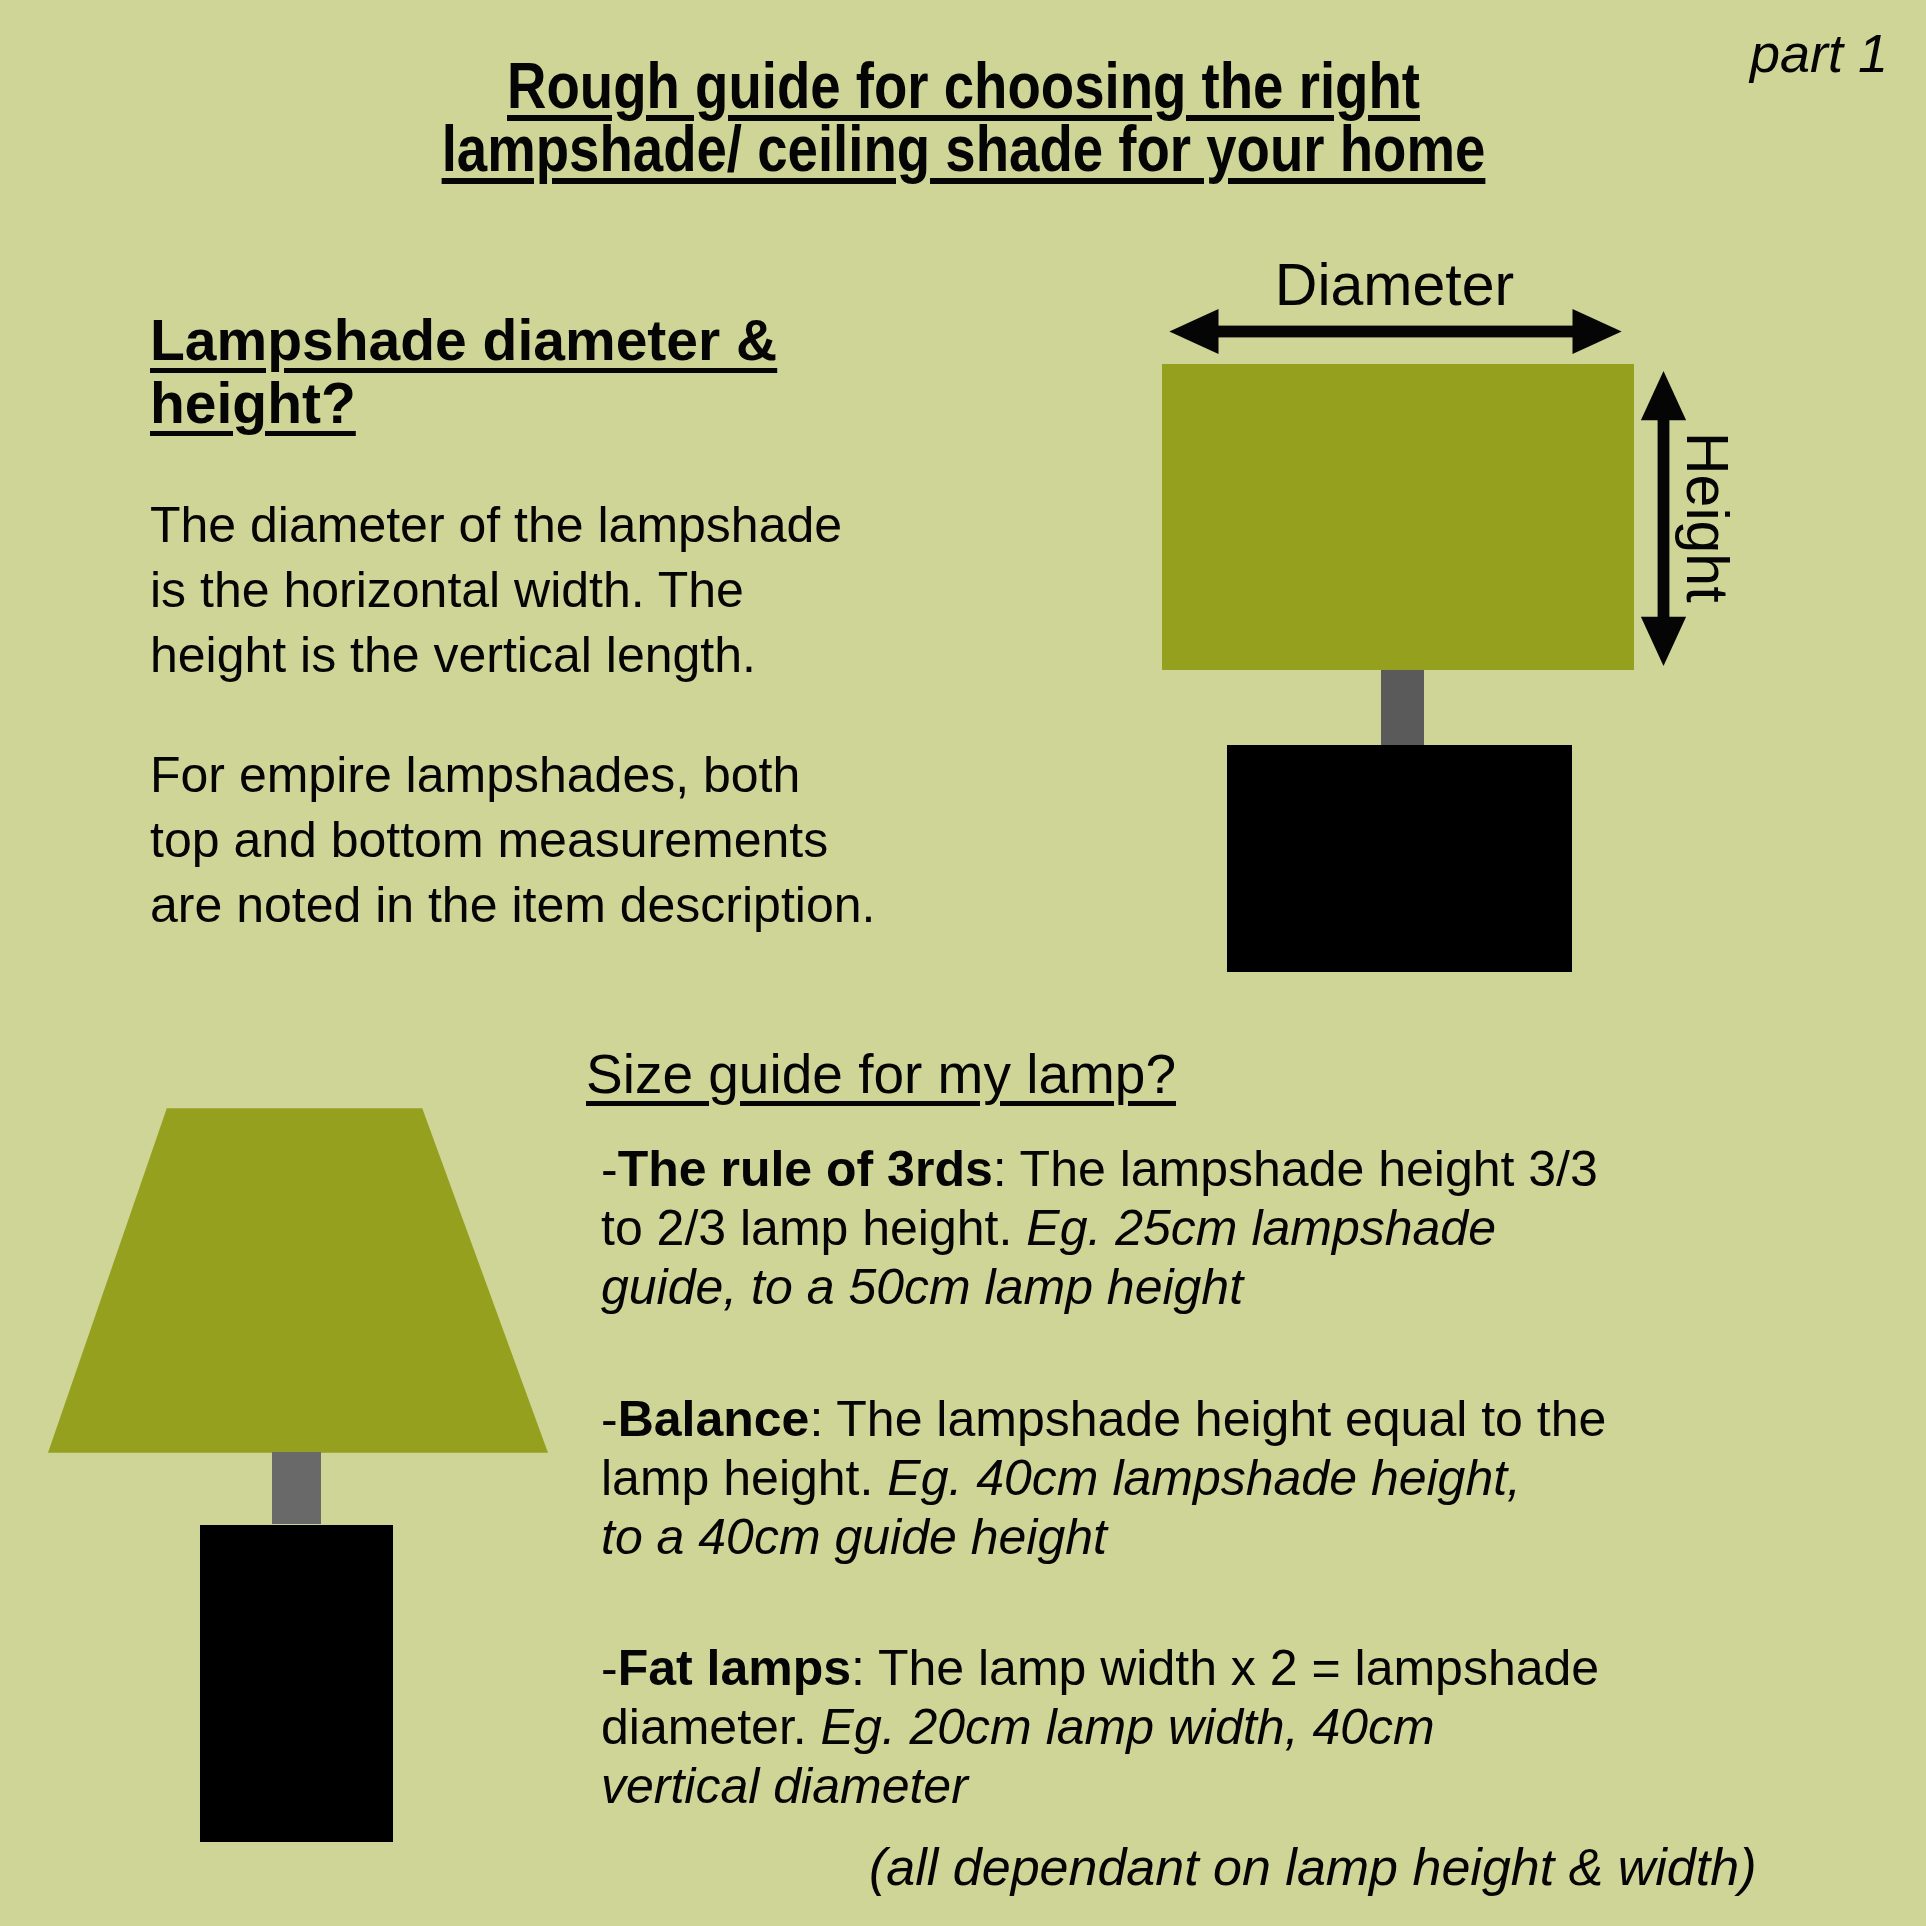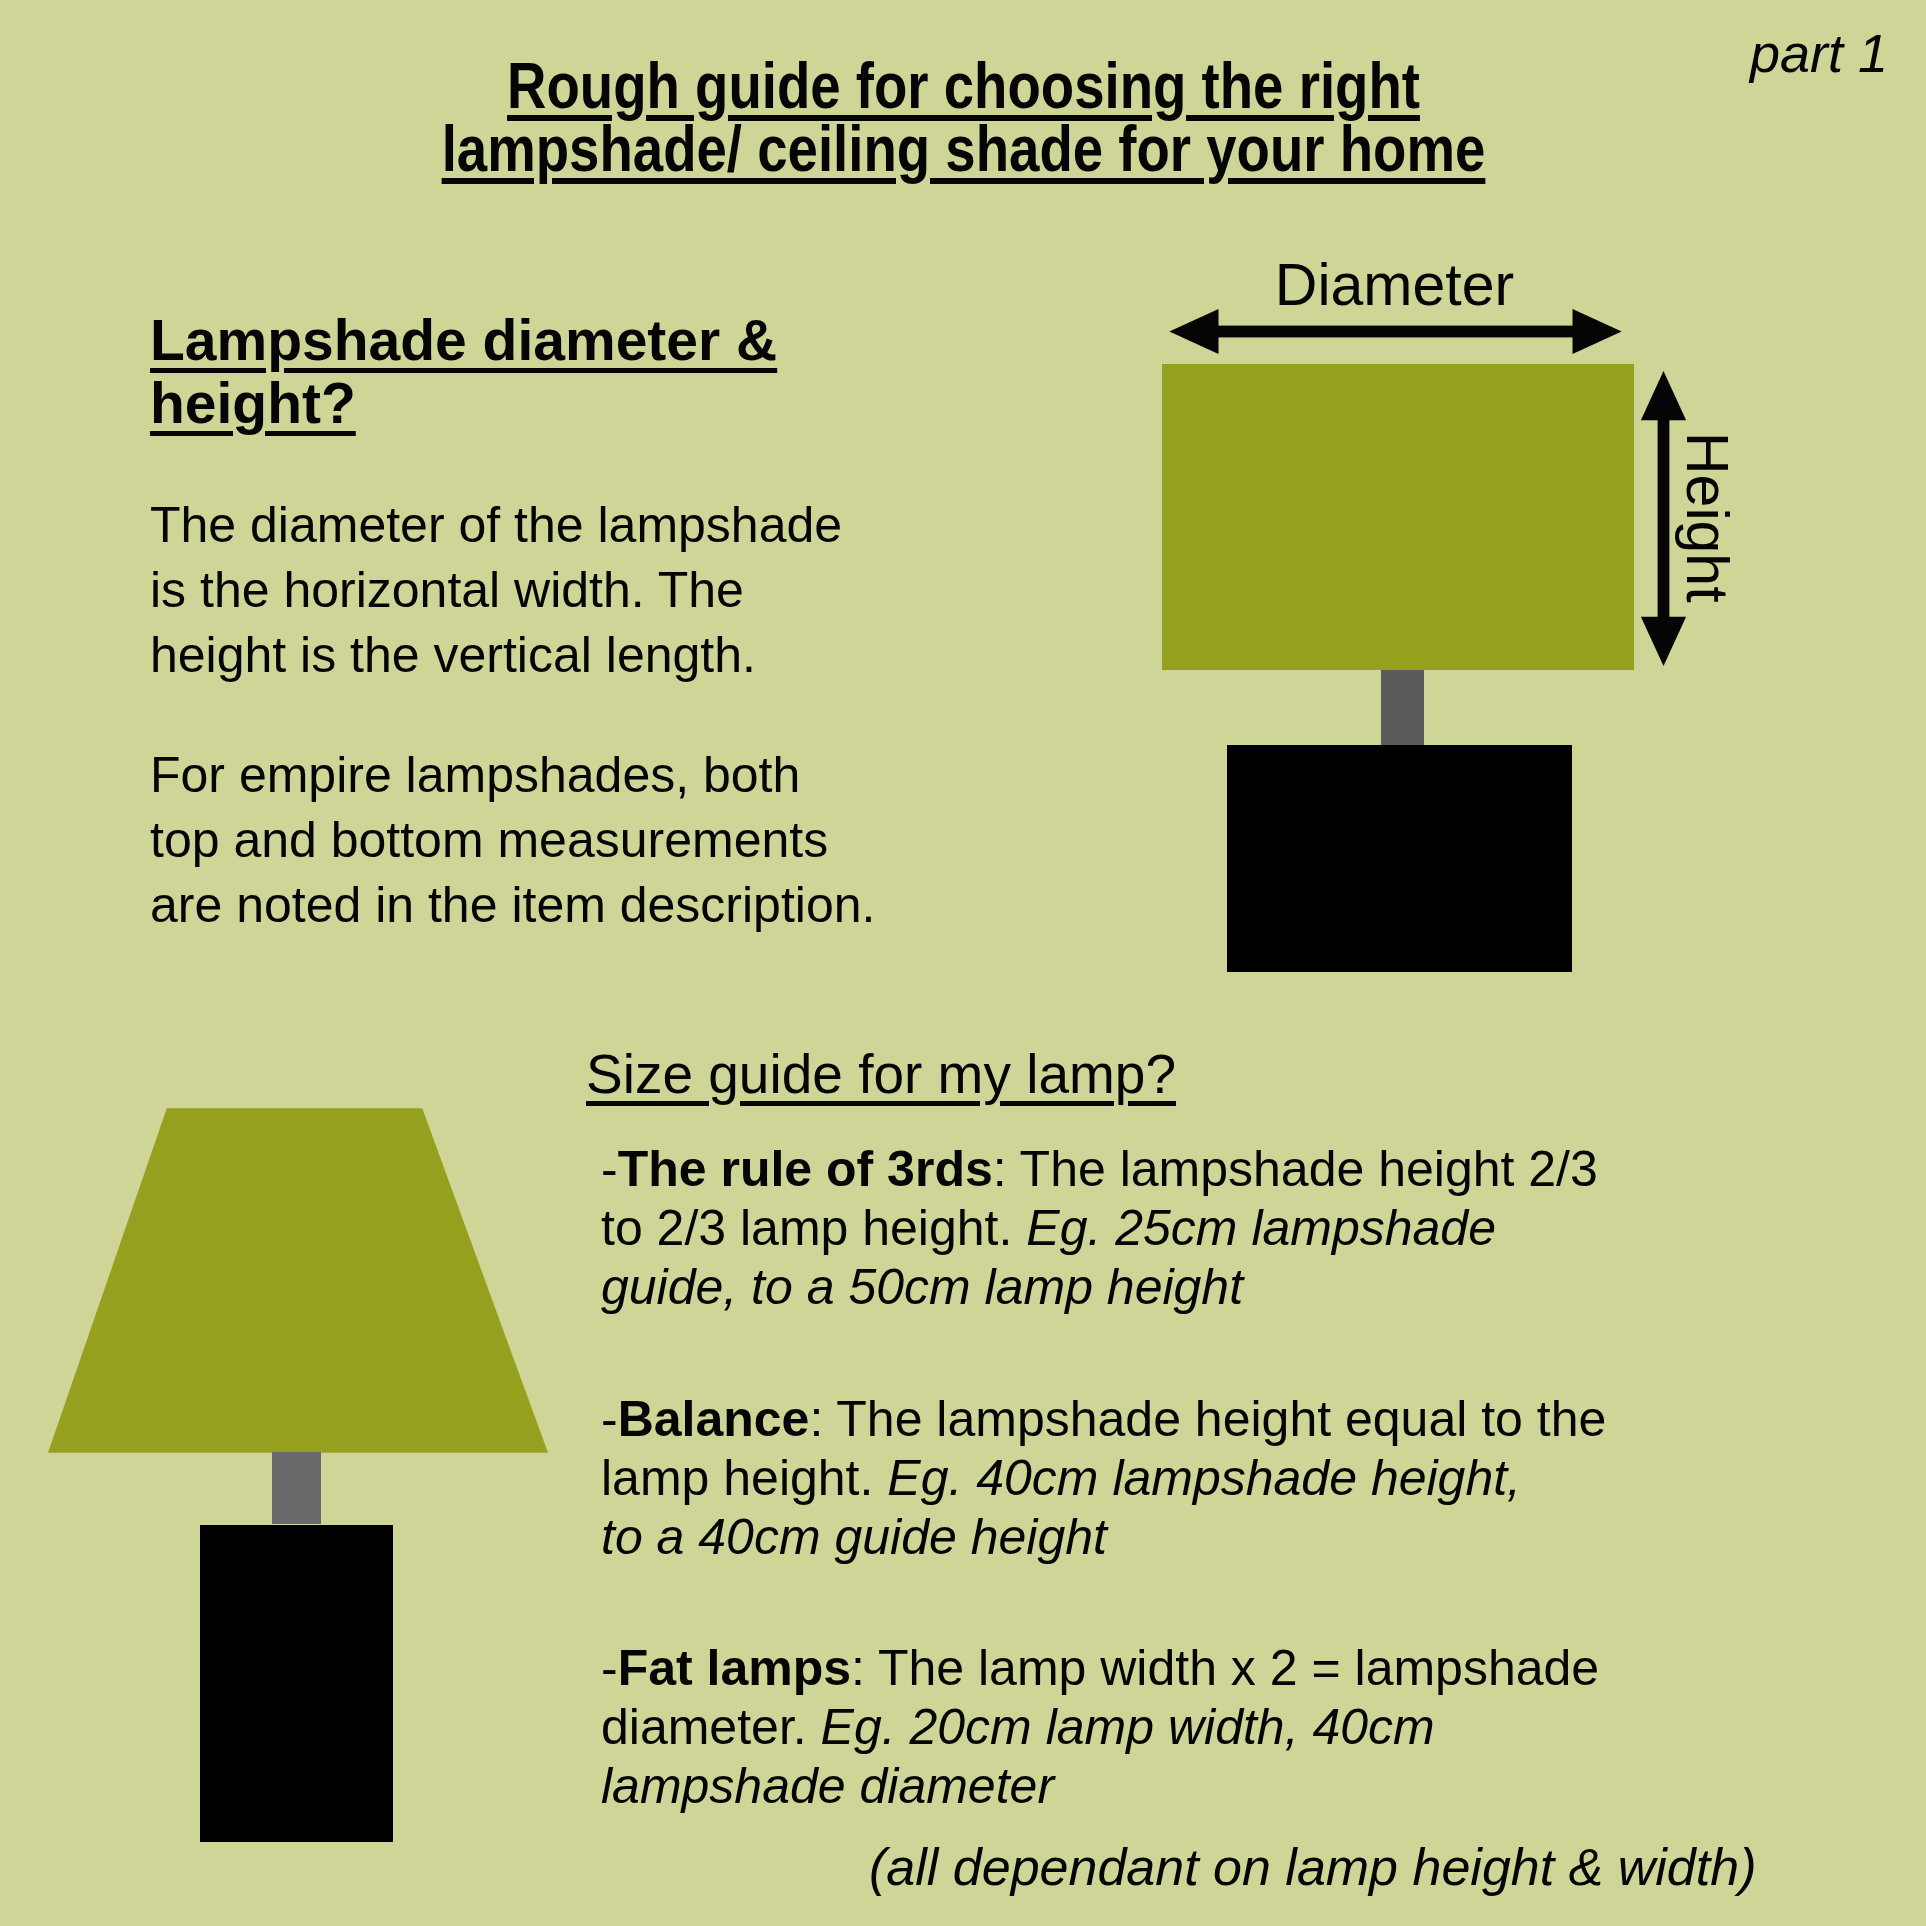--- a/index.html
+++ b/index.html
@@ -155,33 +155,33 @@
     <polygon points="120,0 378,0 505,348 0,348" fill="#95a01f"></polygon>
   </svg>
   <div class="abs stem-left"></div>
   <div class="abs base-left"></div>
 
   <div class="abs size-heading">
     <span class="u">Size guide for my lamp?</span>
   </div>
 
   <div class="abs bullet rule3">
-    <span>-</span><span class="b">The rule of 3rds</span><span>: The lampshade height 2/3</span><br>
+    <span>-</span><span class="b">The rule of 3rds</span><span>: The lampshade height 3/3</span><br>
     <span>to 2/3 lamp height. </span><span class="i">Eg. 25cm lampshade</span><br>
     <span class="i">guide, to a 50cm lamp height</span>
   </div>
 
   <div class="abs bullet balance">
     <span>-</span><span class="b">Balance</span><span>: The lampshade height equal to the</span><br>
     <span>lamp height. </span><span class="i">Eg. 40cm lampshade height,</span><br>
     <span class="i">to a 40cm guide height</span>
   </div>
 
   <div class="abs bullet fat">
     <span>-</span><span class="b">Fat lamps</span><span>: The lamp width x 2 = lampshade</span><br>
     <span>diameter. </span><span class="i">Eg. 20cm lamp width, 40cm</span><br>
-    <span class="i">lampshade diameter</span>
+    <span class="i">vertical diameter</span>
   </div>
 
   <div class="abs footnote">(all dependant on lamp height &amp; width)</div>
 
 </div>
 
 
 </body></html>

